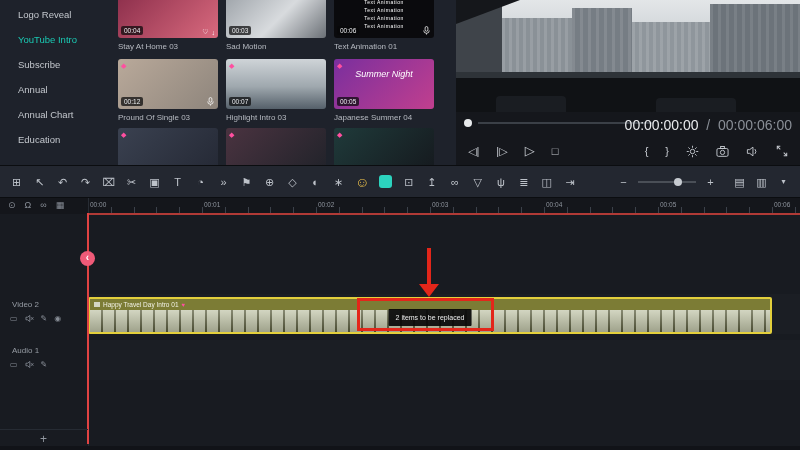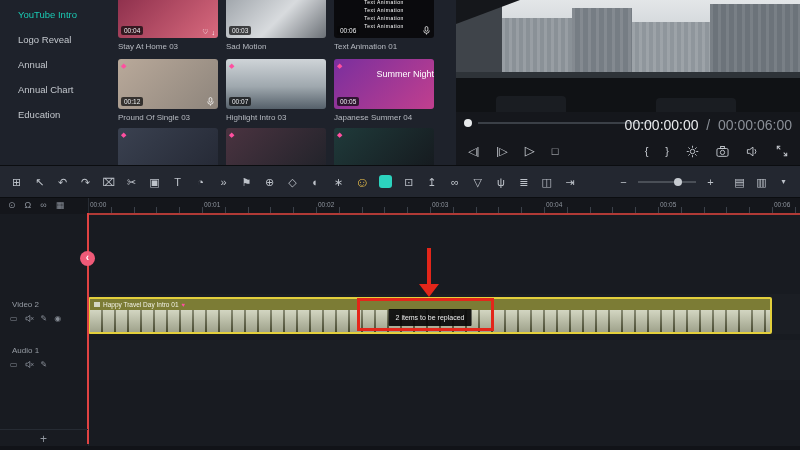--- a/index.html
+++ b/index.html
@@ -12,21 +12,21 @@
   .side-item{height:25px;line-height:25px;padding-left:18px;font-size:9.5px;color:#c3c7cd;white-space:nowrap}
   .side-item.active{color:#1ac9b3}
 
   .card{position:absolute;width:100px;border-radius:3px;overflow:hidden;background:#333}
   .dur{position:absolute;left:3px;bottom:3px;background:rgba(8,8,10,.72);color:#eceef0;font-size:6.5px;line-height:9px;padding:0 3px;border-radius:2px}
   .gem{position:absolute;left:3px;top:3px;color:#ff4fa0;font-size:7px;line-height:8px}
   .cicons{position:absolute;right:3px;bottom:2px;color:#fff;font-size:7px;display:flex;gap:3px;align-items:center}
   .cardlab{position:absolute;font-size:8px;color:#b6bac1;white-space:nowrap}
   .txtlines{position:absolute;inset:0;display:flex;flex-direction:column;justify-content:center;align-items:center;gap:3px}
   .txtlines div{font-size:5px;line-height:5px;color:#fff;letter-spacing:.5px}
-  .summer{position:absolute;top:10px;width:100%;text-align:right;color:#fff;font-size:9px;}
+  .summer{position:absolute;top:10px;width:100%;text-align:center;color:#fff;font-size:9px;font-style:italic}
   .c1{background:linear-gradient(135deg,#8a2d4a,#d96a7e)}
   .c2{background:linear-gradient(135deg,#9aa0a6,#d8dbde 55%,#6b7076)}
   .c3{background:#0a0a0d}
   .c4{background:linear-gradient(135deg,#b9a99a,#8e857c)}
   .c5{background:linear-gradient(180deg,#cfd4d8 0%,#9fa8ae 55%,#55606a 100%)}
   .c6{background:linear-gradient(135deg,#7a2f9e,#c13f8e)}
   .c7{background:linear-gradient(135deg,#3a4150,#242834)}
   .c8{background:linear-gradient(135deg,#4a3340,#1f2229)}
   .c9{background:linear-gradient(135deg,#1f3a3a,#15181d)}
 
@@ -92,22 +92,23 @@
   .addtrack{position:absolute;left:40px;top:234px;font-size:12px;color:#9298a0}
   .scrollstrip{position:absolute;left:0;right:0;bottom:0;height:5px;background:#111318}
   svg{display:block}
 </style>
 </head>
 <body>
 
 <div class="top">
 
   <div class="sidebar">
+    <div class="side-item">Logo Reveal</div>
     <div class="side-item active">YouTube Intro</div>
-    <div class="side-item">Logo Reveal</div>
+    <div class="side-item">Subscribe</div>
     <div class="side-item">Annual</div>
     <div class="side-item">Annual Chart</div>
     <div class="side-item">Education</div>
   </div>
 
   <div class="card c1" style="left:118px;top:-10px;height:48px">
     <span class="dur">00:04</span>
     <span class="cicons">
       <span>♡</span>
       <span>↓</span>

